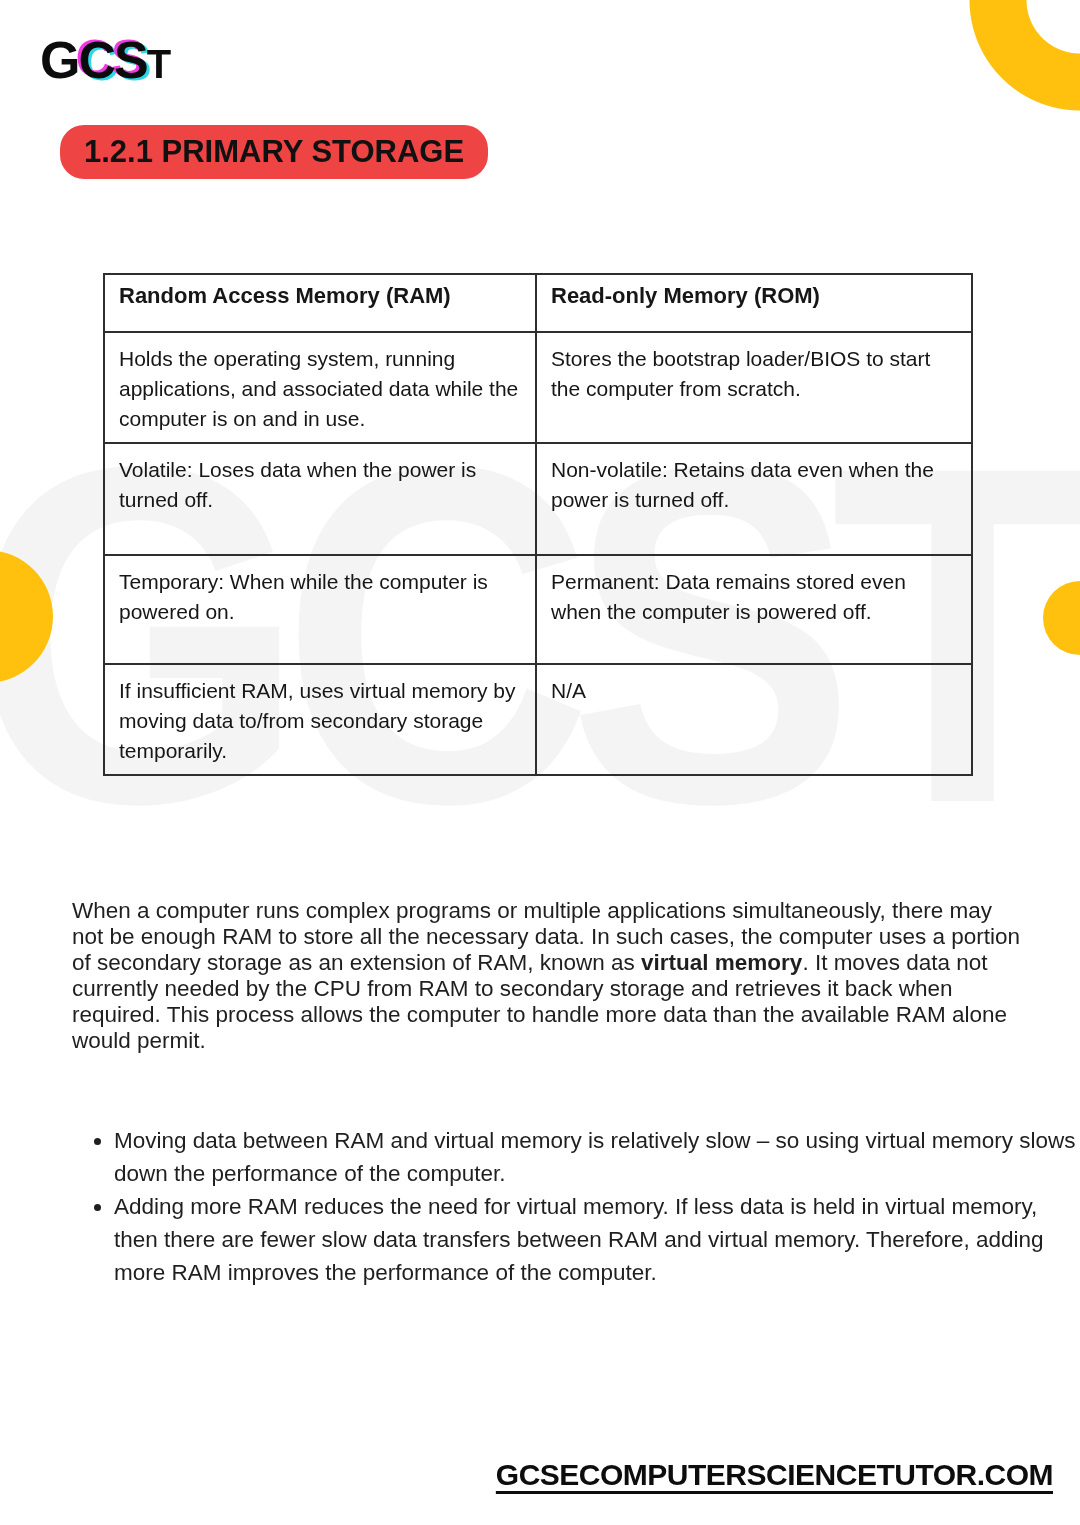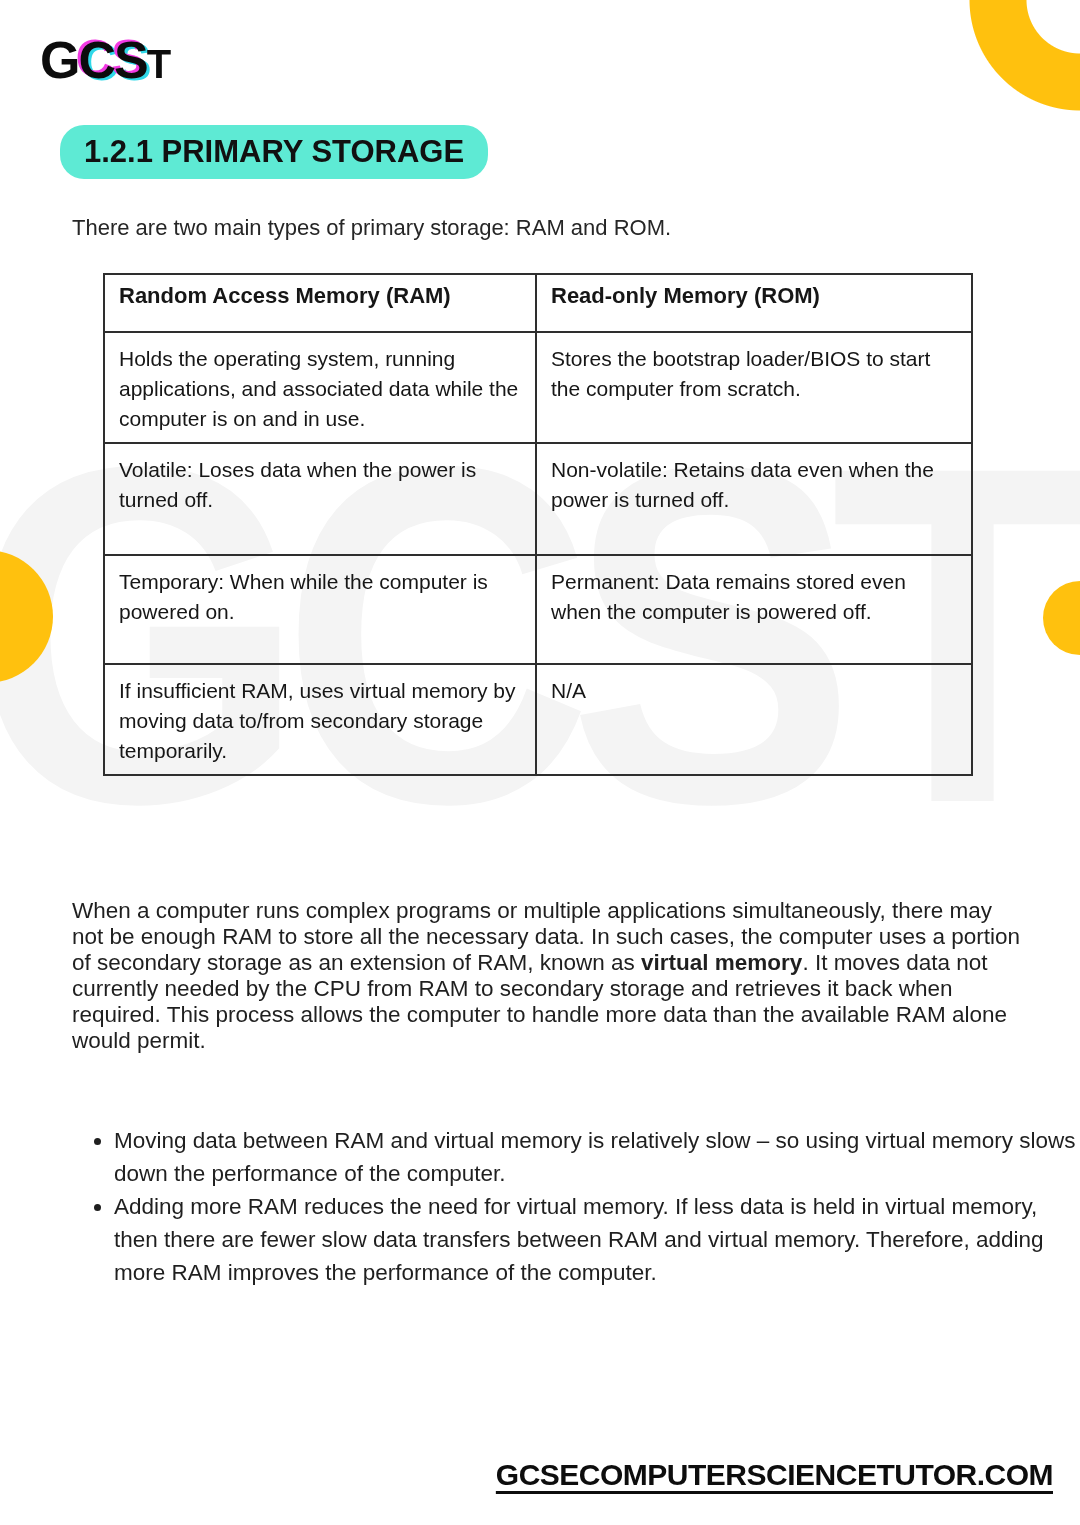--- a/index.html
+++ b/index.html
@@ -43,21 +43,21 @@
     letter-spacing:-2px;color:#0c0c0c;z-index:2;
   }
   .logo .cs{
     text-shadow:-3px -2px 0 #f23ae3, 3px 2px 0 #2fd8e8;
   }
   .logo .t{font-size:40px;}
 
   
   .heading-pill{
     position:absolute;left:60px;top:125px;height:54px;
-    background:#5eead4;border-radius:24px;
+    background:#ef4444;border-radius:24px;
     display:flex;align-items:center;padding:0 24px;
     z-index:2;
   }
   .heading-pill .txt{
     font-size:31px;font-weight:900;color:#111;letter-spacing:0px;
   }
 
   
   .intro{
     position:absolute;left:72px;top:212px;width:960px;
@@ -119,21 +119,20 @@
   <div class="corner-ring"></div>
   <div class="left-circle"></div>
   <div class="right-semicircle"></div>
 
   <div class="logo"><span>G</span><span class="cs">CS</span><span class="t">T</span></div>
 
   <div class="heading-pill">
     <span class="txt">1.2.1 PRIMARY STORAGE</span>
   </div>
 
-  <div class="intro">There are two main types of primary storage: RAM and ROM.</div>
 
   <table class="ram-rom-table">
     <colgroup>
         <col class="c1">
         <col class="c2">
       </colgroup>
     <tbody>
         <tr>
       <th>Random Access Memory (RAM)</th>
       <th>Read-only Memory (ROM)</th>

